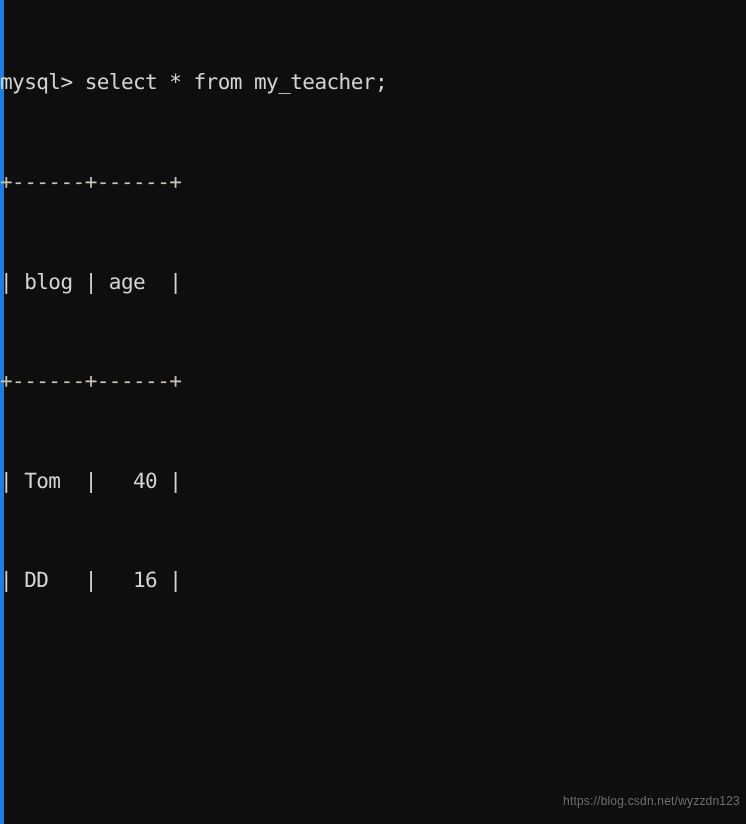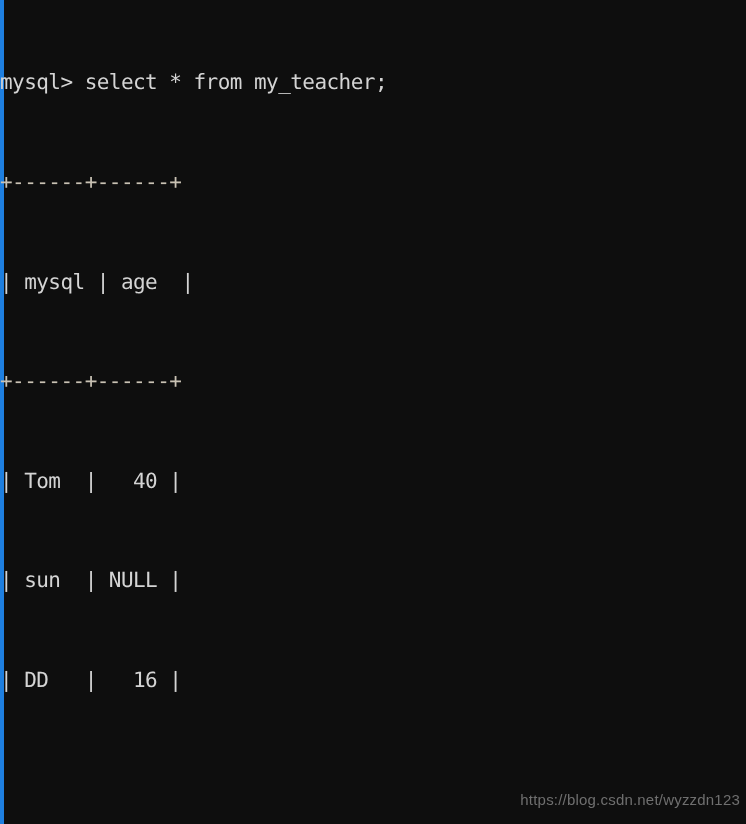--- a/index.html
+++ b/index.html
@@ -41,41 +41,40 @@
     white-space: pre;
   }
   .rule {
     color: #c9c2b4;
   }
   #watermark {
     position: absolute;
     right: 6px;
     bottom: 16px;
     font-family: "Liberation Sans", "DejaVu Sans", sans-serif;
-    font-size: 15px;
+    font-size: 12px;
     color: #6f6f6f;
     letter-spacing: 0.2px;
     white-space: pre;
     margin-left: 32px;
   }
 </style>
 </head>
 <body>
 
 <div id="terminal">
 
   <div id="left-bar"></div>
 
   <div id="console">
     <div class="line">mysql&gt; select * from my_teacher;</div>
     <div class="line rule">+------+------+</div>
-    <div class="line">| mysql | age  |</div>
+    <div class="line">| blog | age  |</div>
     <div class="line rule">+------+------+</div>
     <div class="line">| Tom  |   40 |</div>
-    <div class="line">| sun  | NULL |</div>
     <div class="line">| DD   |   16 |</div>
     
     
     
     
     
     
     
     
     

